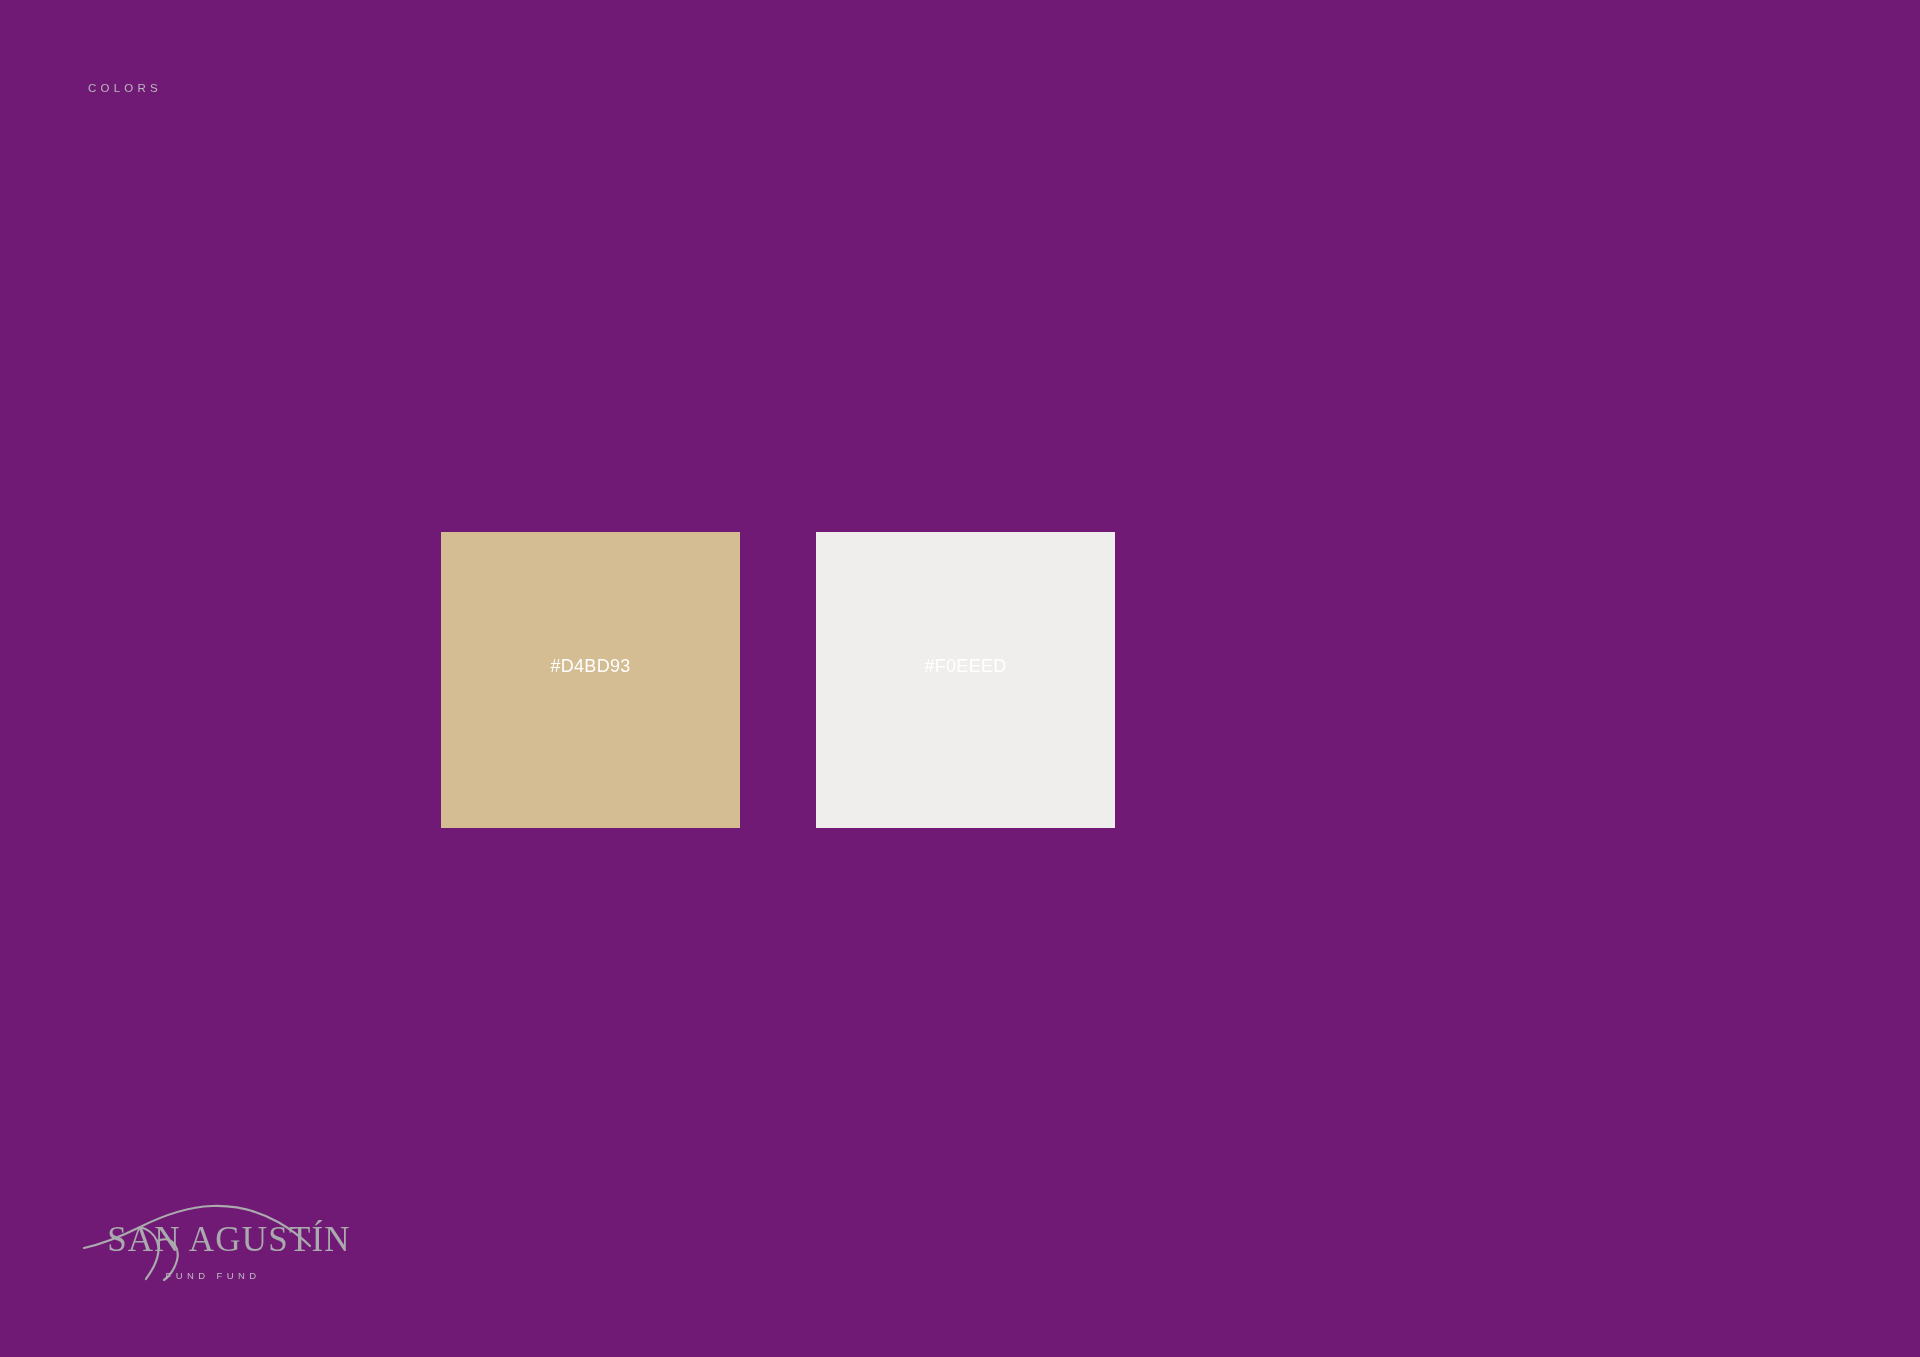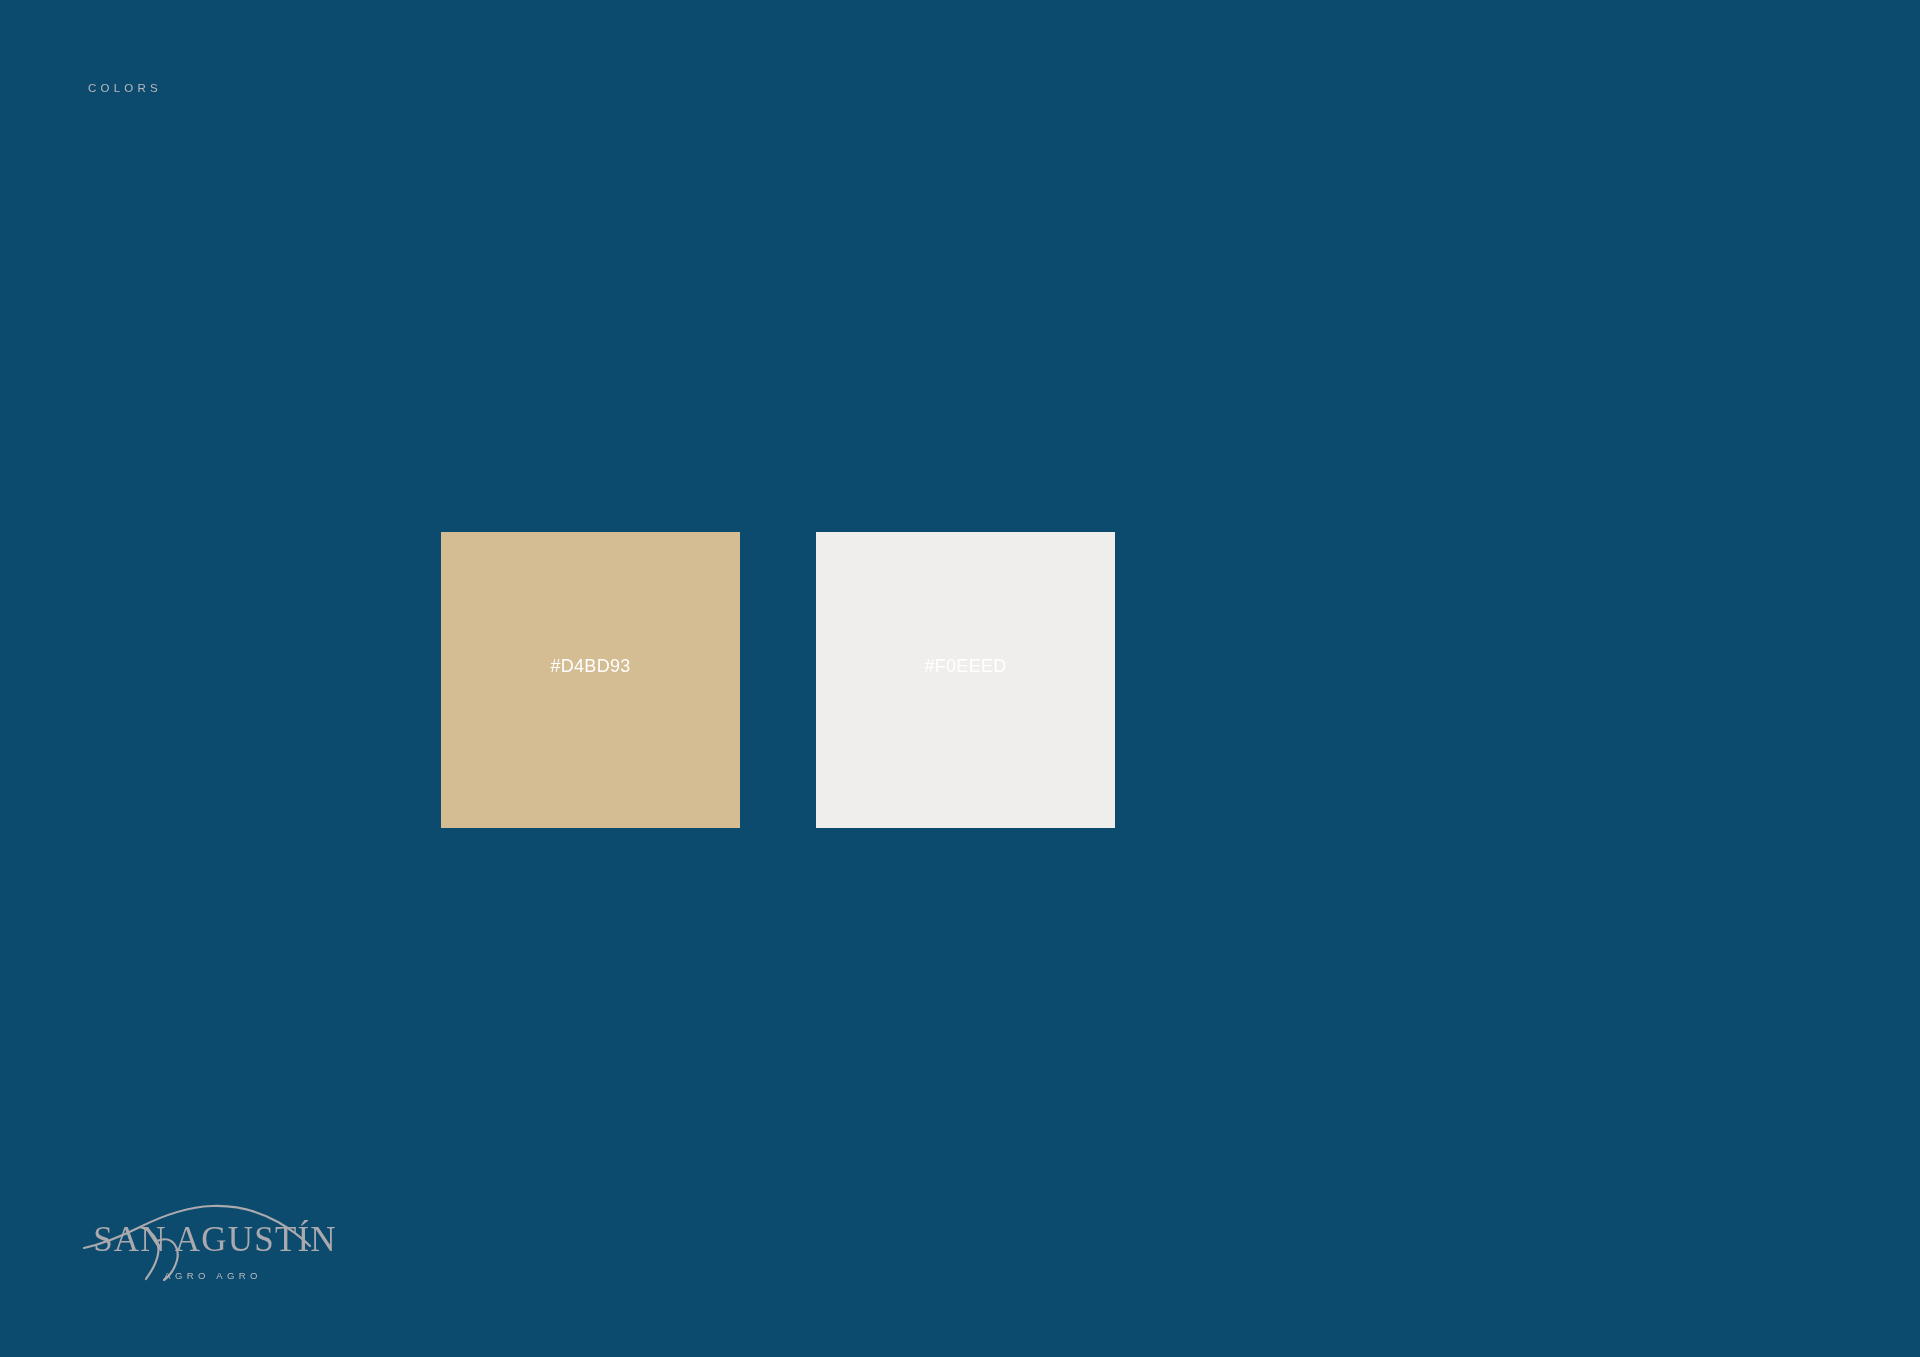--- a/index.html
+++ b/index.html
@@ -12,21 +12,21 @@
     height: 1357px;
     position: relative;
     overflow: hidden;
     font-family: "Liberation Sans", sans-serif;
     -webkit-font-smoothing: antialiased;
   }
 
   .page {
     position: absolute;
     inset: 0;
-    background: #0c4a6e;
+    background: #701a75;
   }
 
   
   .section-label {
     position: absolute;
     left: 88px;
     top: 82px;
     font-size: 11.5px;
     letter-spacing: 4.2px;
     color: #b9b9bc;
@@ -72,21 +72,21 @@
   }
   .logo-mark {
     position: absolute;
     left: 0;
     top: 0;
     width: 270px;
     height: 90px;
   }
   .logo-wordmark {
     position: absolute;
-    left: 2px;
+    left: 16px;
     top: 22px;
     width: 270px;
     text-align: center;
     font-family: "Liberation Serif", serif;
     font-size: 35px;
     letter-spacing: 1.2px;
     color: #a9a9ae;
     white-space: nowrap;
     line-height: 1;
   }
@@ -125,16 +125,16 @@
   <div class="logo">
     <svg class="logo-mark" viewBox="0 0 270 90" xmlns="http://www.w3.org/2000/svg">
       <path d="M6 48 C 24 44, 44 36, 62 27 C 84 16, 108 7, 134 6
                C 160 5, 182 12, 200 22 C 214 30, 224 38, 232 46" fill="none" stroke="#A9A9AE" stroke-width="2.2" stroke-linecap="round"></path>
       <path d="M62 27 C 70 29, 76 34, 79 41 C 82 49, 80 58, 76 66
                C 73 72, 70 76, 68 79" fill="none" stroke="#A9A9AE" stroke-width="2.2" stroke-linecap="round"></path>
       <path d="M79 41 C 86 38, 93 39, 97 45 C 101 51, 100 60, 96 68
                C 93 74, 89 78, 86 80" fill="none" stroke="#A9A9AE" stroke-width="2.2" stroke-linecap="round"></path>
     </svg>
     <div class="logo-wordmark">SAN AGUSTÍN</div>
-    <div class="logo-tagline">AGRO AGRO</div>
+    <div class="logo-tagline">FUND FUND</div>
   </div>
 
 </div>
 
 </body></html>

